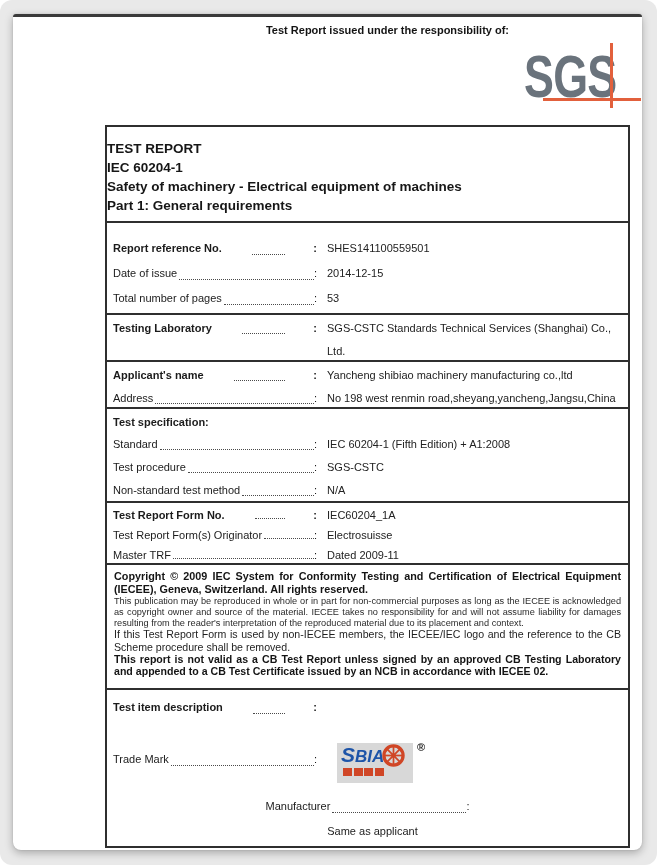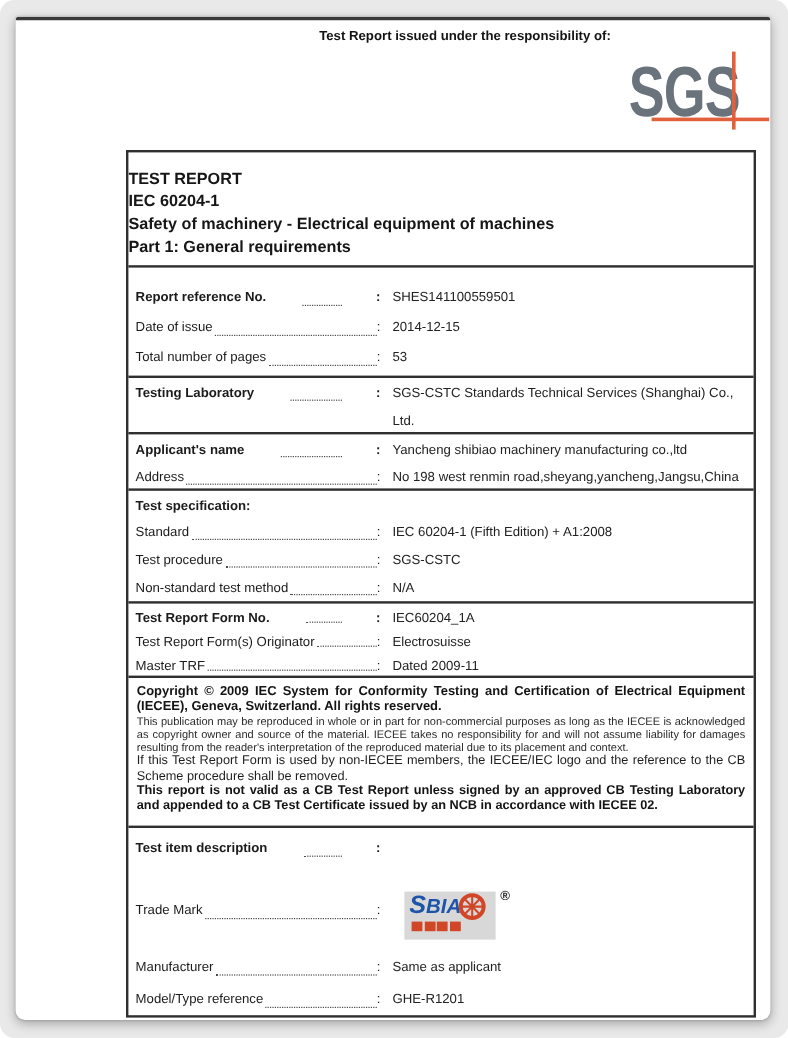--- a/index.html
+++ b/index.html
@@ -57,21 +57,21 @@
 
   
   .cp1 { font-weight:bold; font-size:10.8px; line-height:13.2px; text-align:justify; color:#141414; }
   .cp2 { font-size:9.2px; line-height:10.6px; text-align:justify; color:#2a2a2a; }
   .cp3 { font-size:10.6px; line-height:12.4px; text-align:justify; color:#1e1e1e; }
   .cp4 { font-weight:bold; font-size:10.6px; line-height:12.4px; text-align:justify; color:#141414; }
 
   
   .row-item-desc { margin-bottom:6px; }
   .row-trademark { height:66px; }
-  .row-manufacturer { margin-top:2px; }
+  .row-manufacturer { margin-top:2px;flex-direction:column; }
   .row-model { margin-top:2px; }
 
   
   .tm-wrap { position:relative; margin-top:8px; margin-left:10px; }
   .tm-box {
     position:relative; width:76px; height:40px; background:#d8d8d8;
     display:flex; flex-direction:column; padding:3px 4px 0 4px;
   }
   .tm-text-row { display:flex; align-items:flex-start; }
   .tm-sbia {

